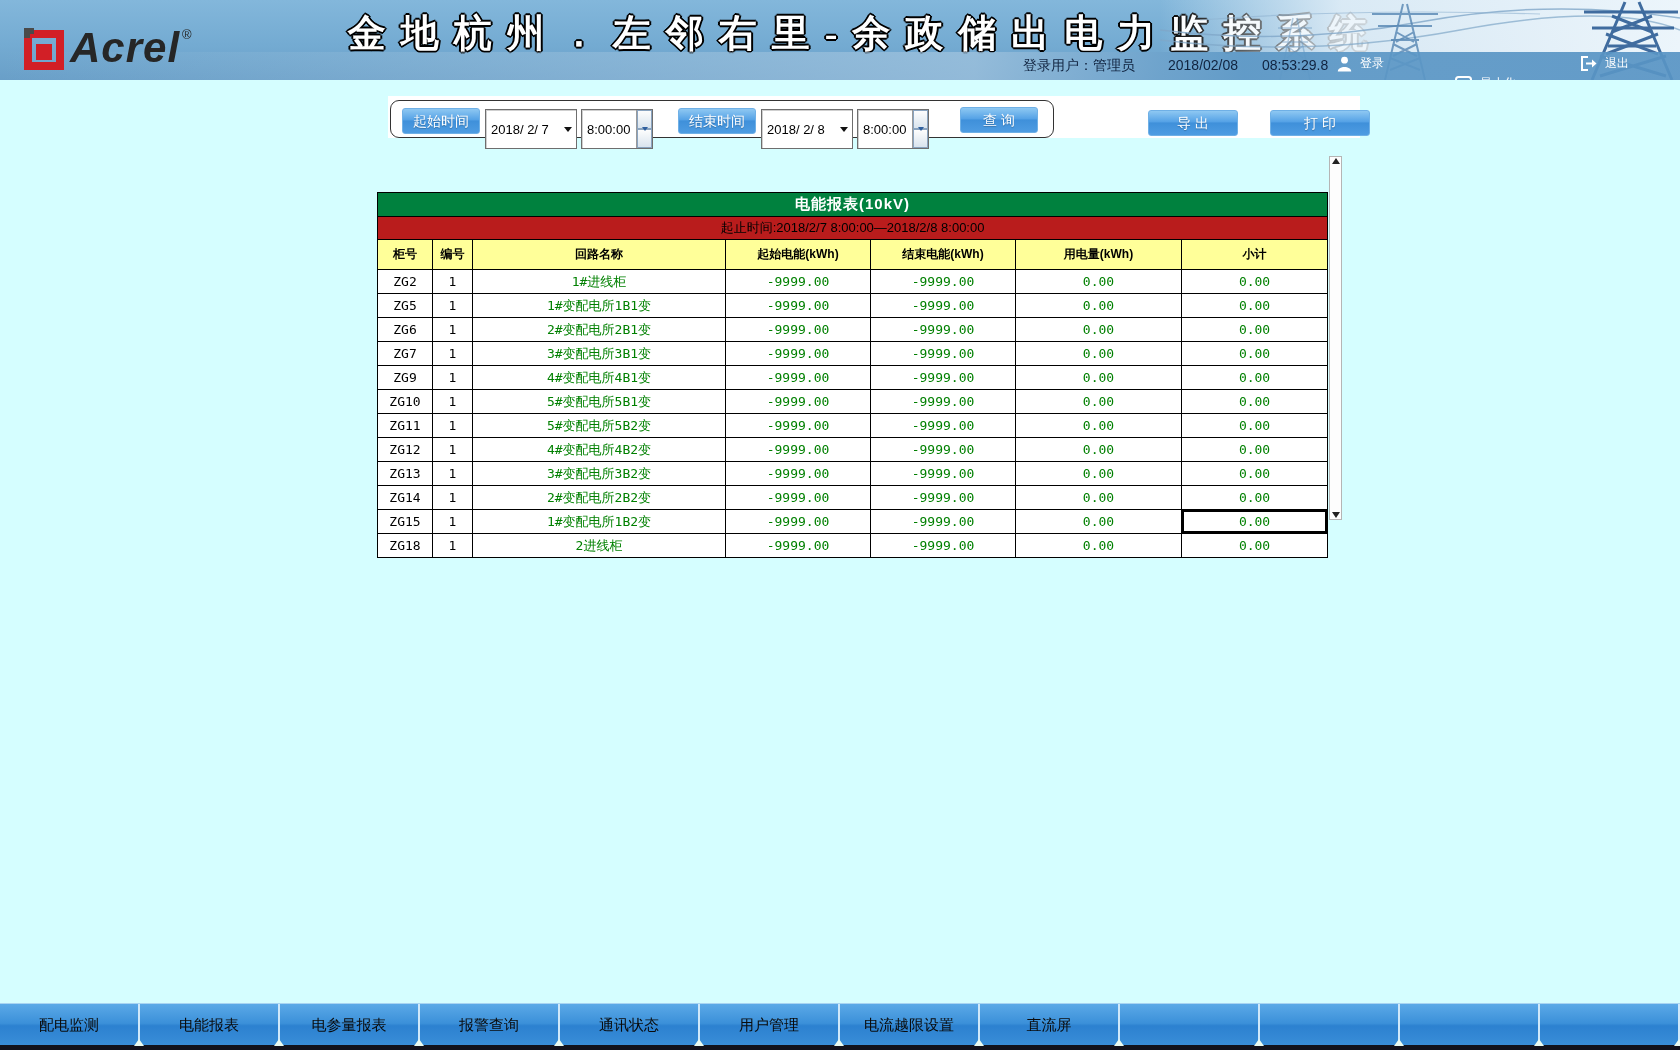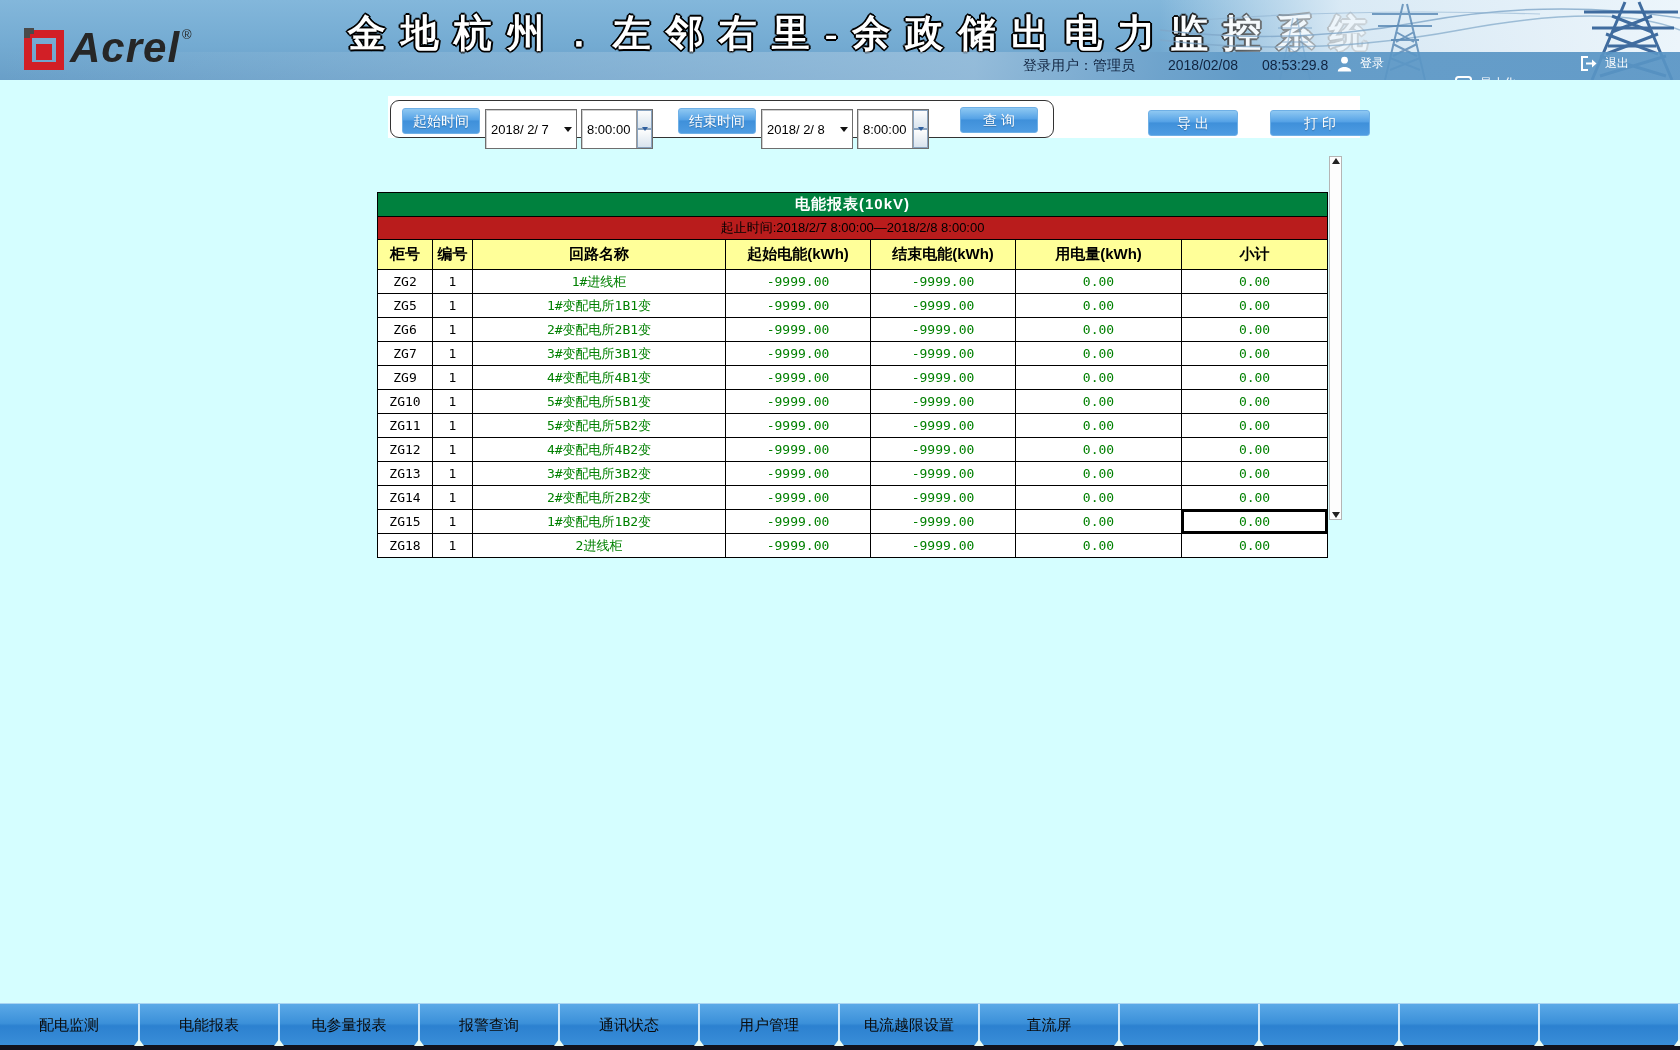--- a/index.html
+++ b/index.html
@@ -50,21 +50,21 @@
                      border-bottom:4px solid #2e5f9e; }
   .spin .dn::after { content:""; border-left:3px solid transparent; border-right:3px solid transparent;
                      border-top:4px solid #2e5f9e; }
 
   
   .report { position:absolute; left:377px; top:155px; width:950px; border-collapse:collapse;
             table-layout:fixed;margin-top:37px; }
   .report td, .report th { border:1px solid #000; overflow:hidden; white-space:nowrap; text-align:center; }
   .r-title { background:#00813e; color:#fff; font-size:15px; font-weight:bold; height:24px; letter-spacing:1px; }
   .r-range { background:#b91c1c; color:#000; font-size:13px; font-weight:400; height:23px; }
-  .r-head th { background:#ffff99; color:#000; font-size:15px; font-weight:600; height:30px; }
+  .r-head th { background:#ffff99; color:#000; font-size:12px; font-weight:600; height:30px; }
   .report tbody td { height:24px; font-size:13px; font-family:"DejaVu Sans Mono", monospace; background:#fff; }
   .c-black { color:#000; }
   .c-green { color:#008000; }
   .selected { box-shadow:inset 0 0 0 2px #000; }
   .vscroll { position:absolute; left:1329px; top:156px; width:13px; height:364px; background:#fdfdfd;
              border:1px solid #b5b5b5; display:flex; flex-direction:column; justify-content:space-between;
              align-items:center; cursor:pointer; }
   .vs-up { margin-top:1px; border-left:4px solid transparent; border-right:4px solid transparent;
            border-bottom:6px solid #222; }
   .vs-dn { margin-bottom:1px; border-left:4px solid transparent; border-right:4px solid transparent;

